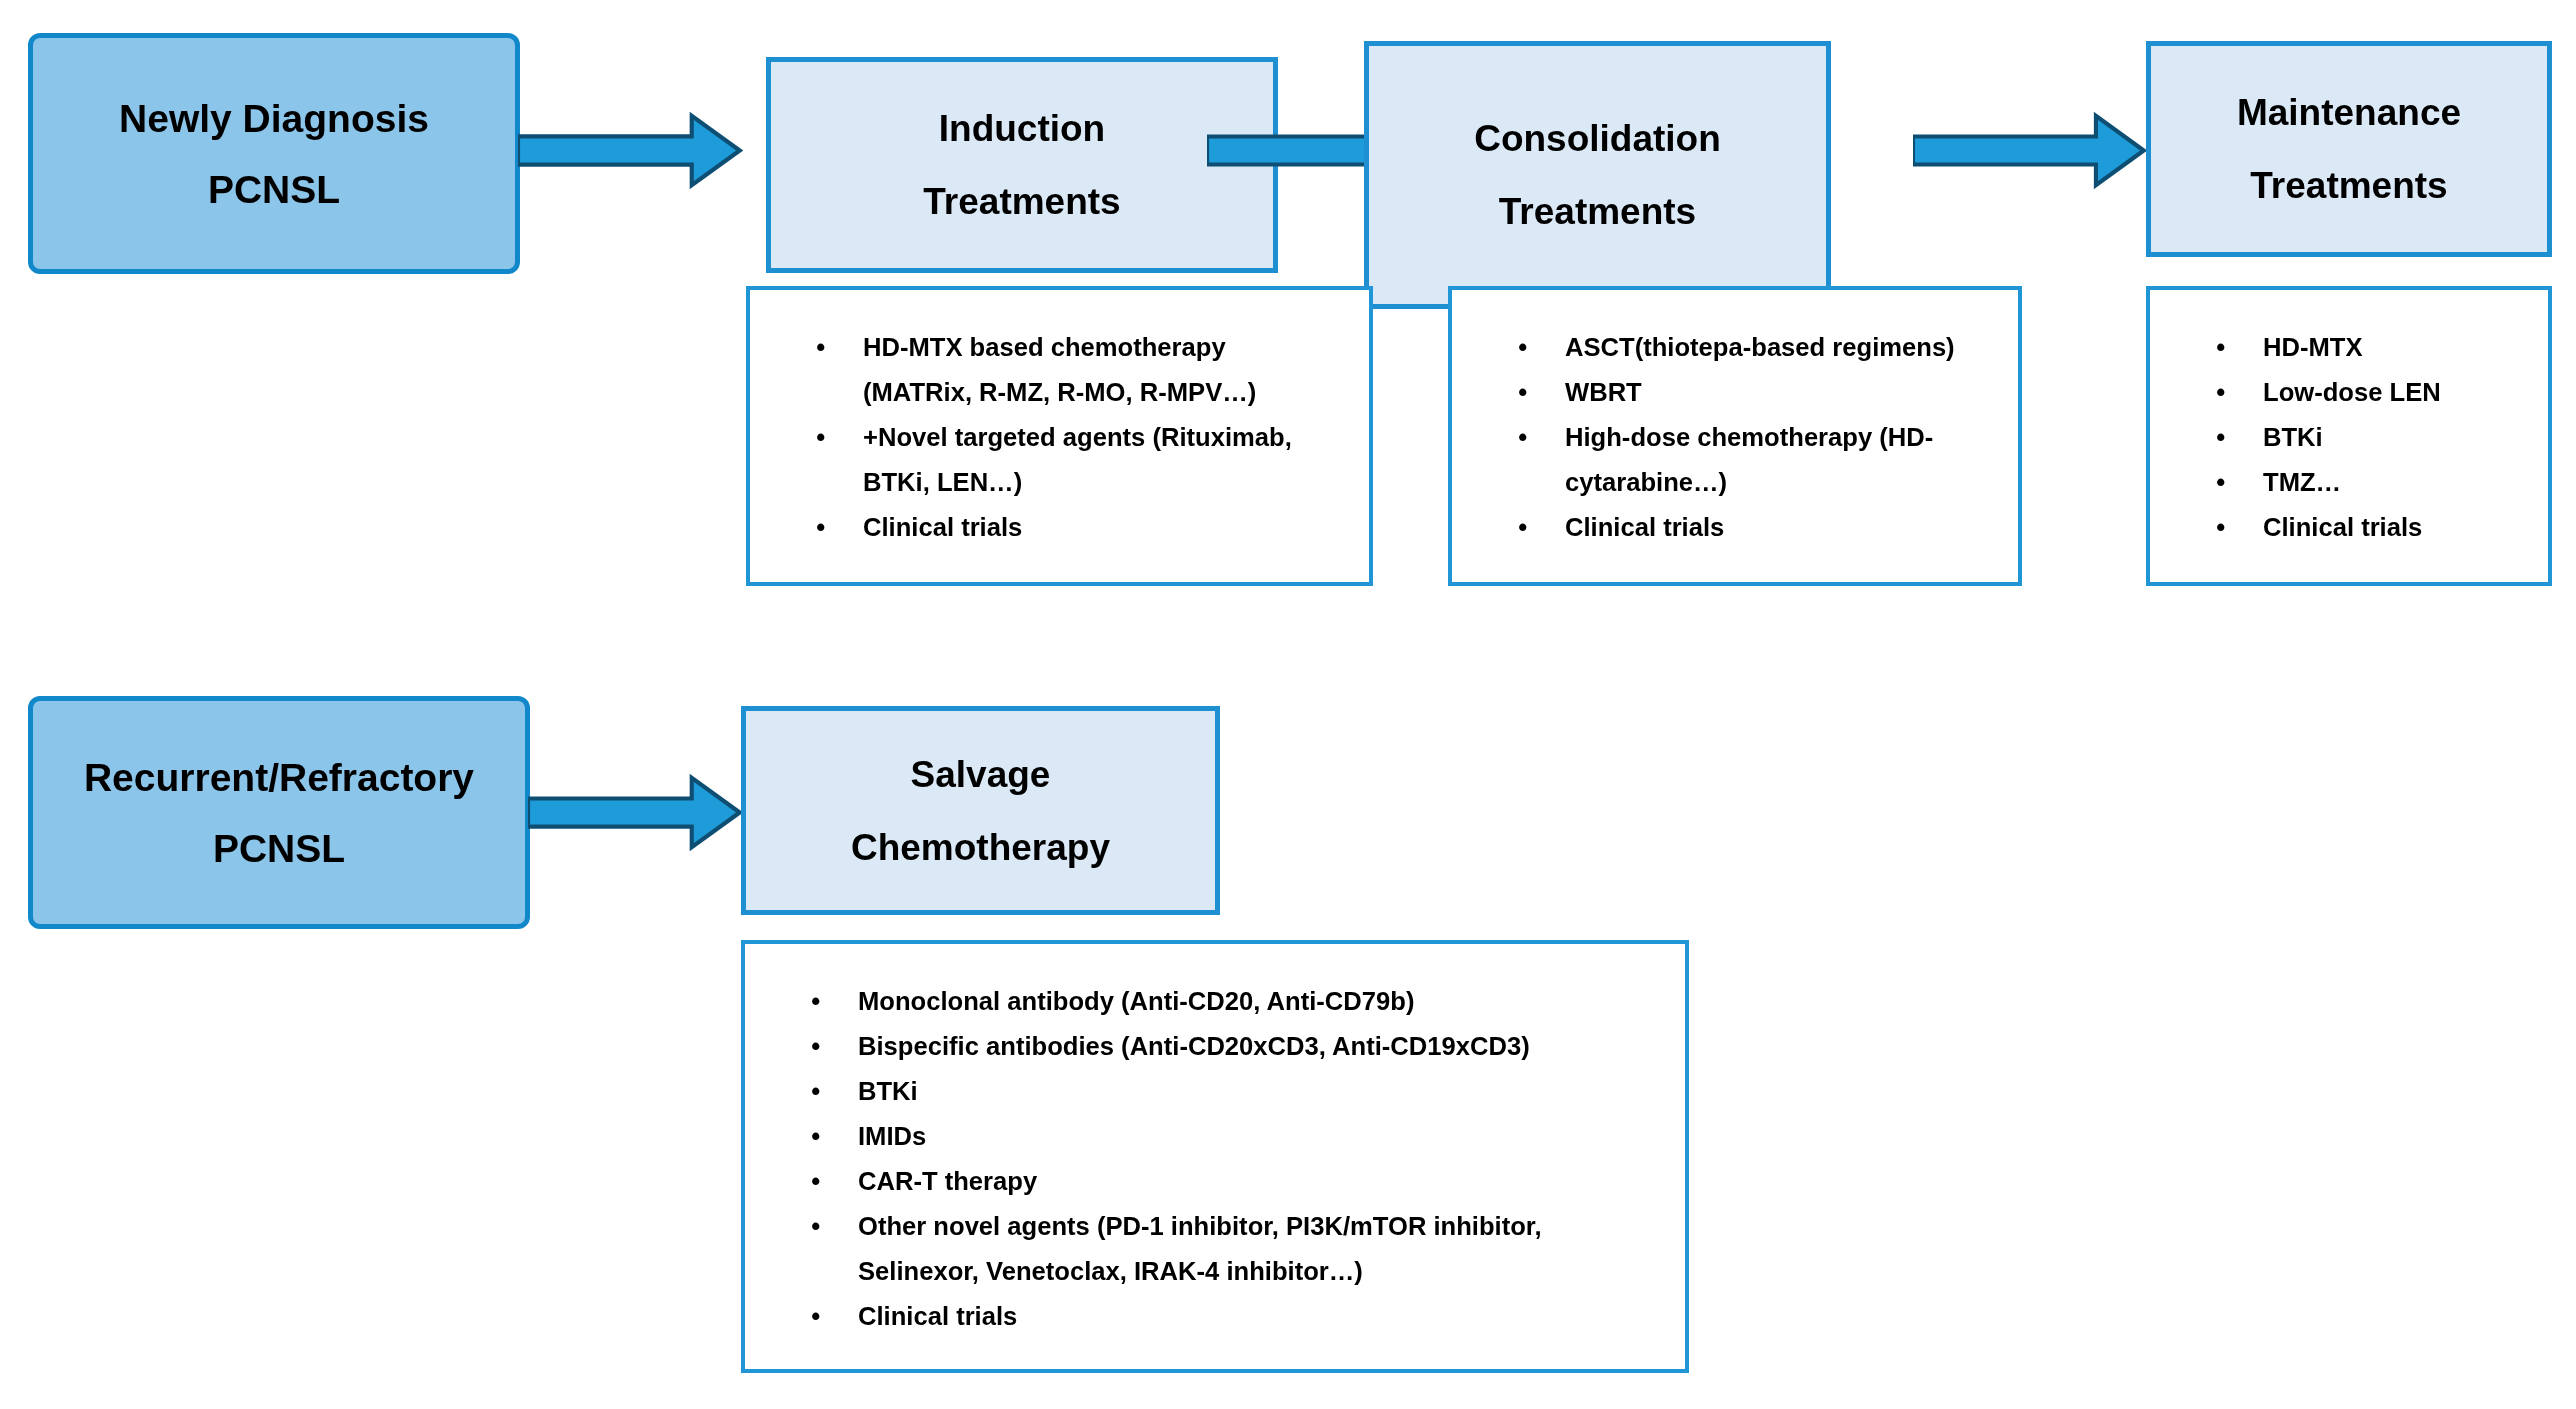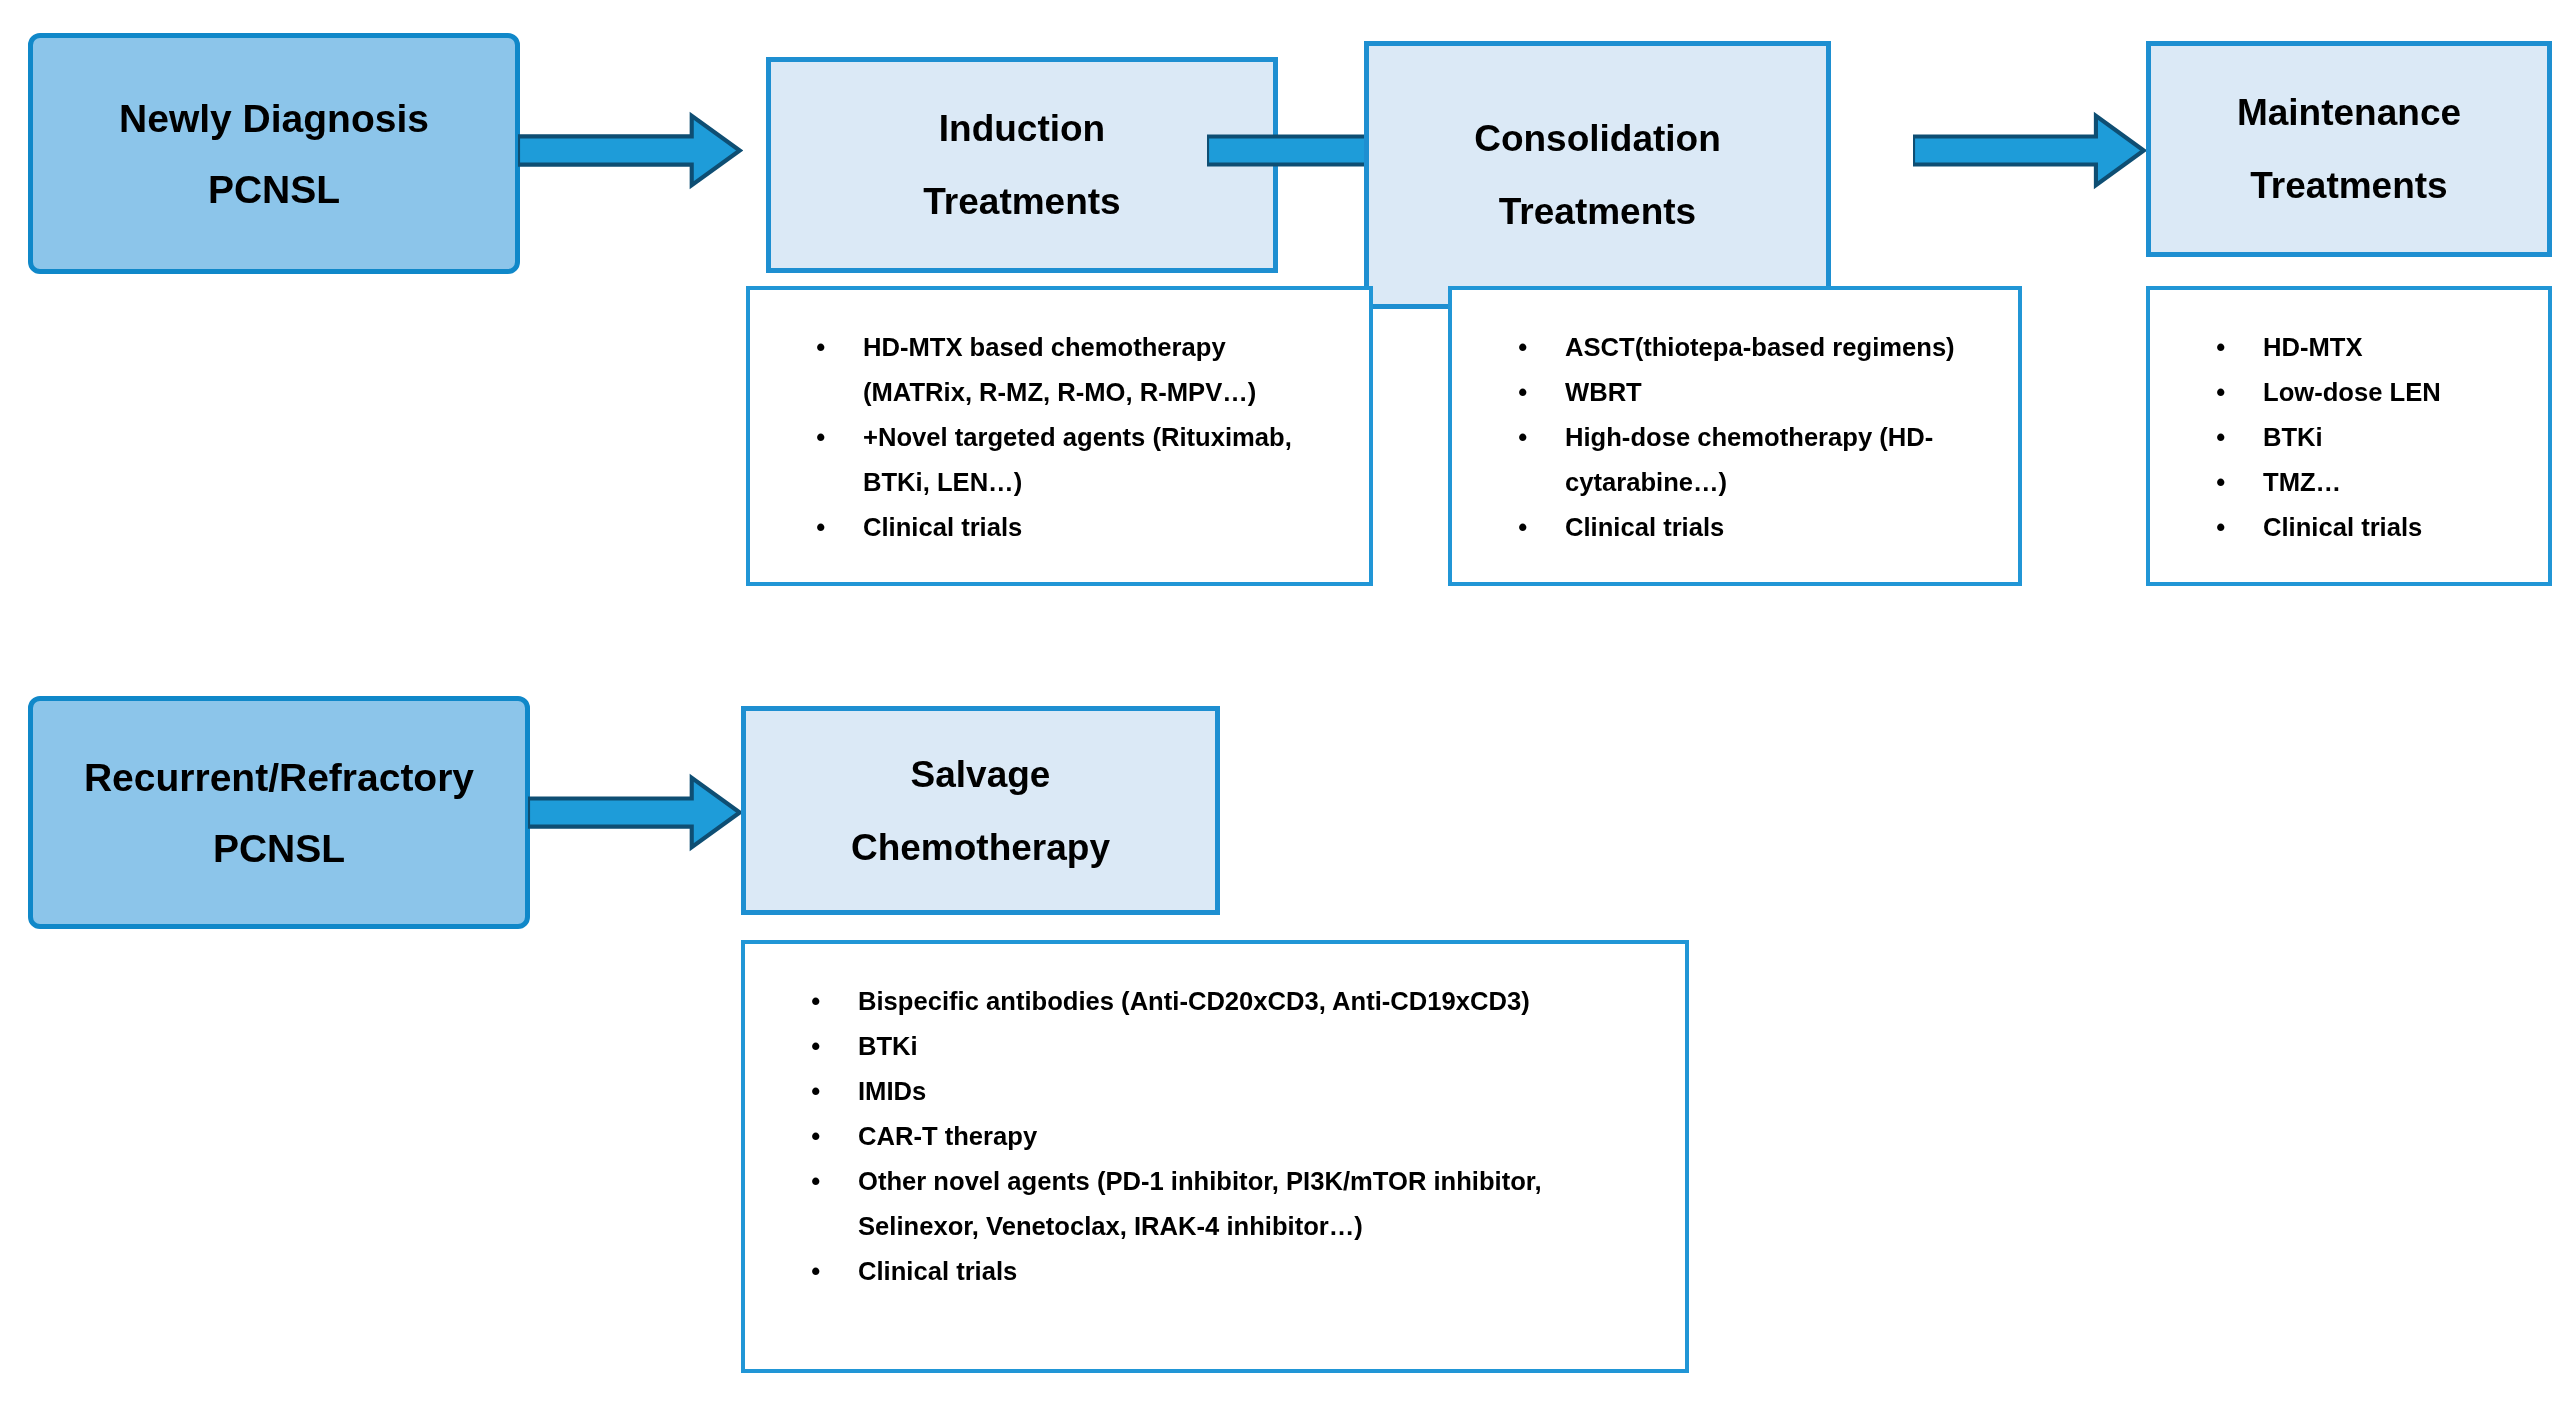--- a/index.html
+++ b/index.html
@@ -148,20 +148,21 @@
     <polygon points="0,33 198,33 198,8 256,50 198,92 198,67 0,67" fill="#1E9CD9" stroke="#0E4E73" stroke-width="5"></polygon>
   </svg>
 
   <div class="stage" style="left:741px; top:706px; width:479px; height:209px;">
     <span class="t">Salvage
 Chemotherapy</span>
   </div>
 
   <div class="detail" style="left:741px; top:940px; width:948px; height:433px;">
     <ul>
+      <li>Monoclonal antibody (Anti-CD20, Anti-CD79b)</li>
       <li>Bispecific antibodies (Anti-CD20xCD3, Anti-CD19xCD3)</li>
       <li>BTKi</li>
       <li>IMIDs</li>
       <li>CAR-T therapy</li>
       <li>Other novel agents (PD-1 inhibitor, PI3K/mTOR inhibitor,
 Selinexor, Venetoclax, IRAK-4 inhibitor…)</li>
       <li>Clinical trials</li>
     </ul>
   </div>
 

